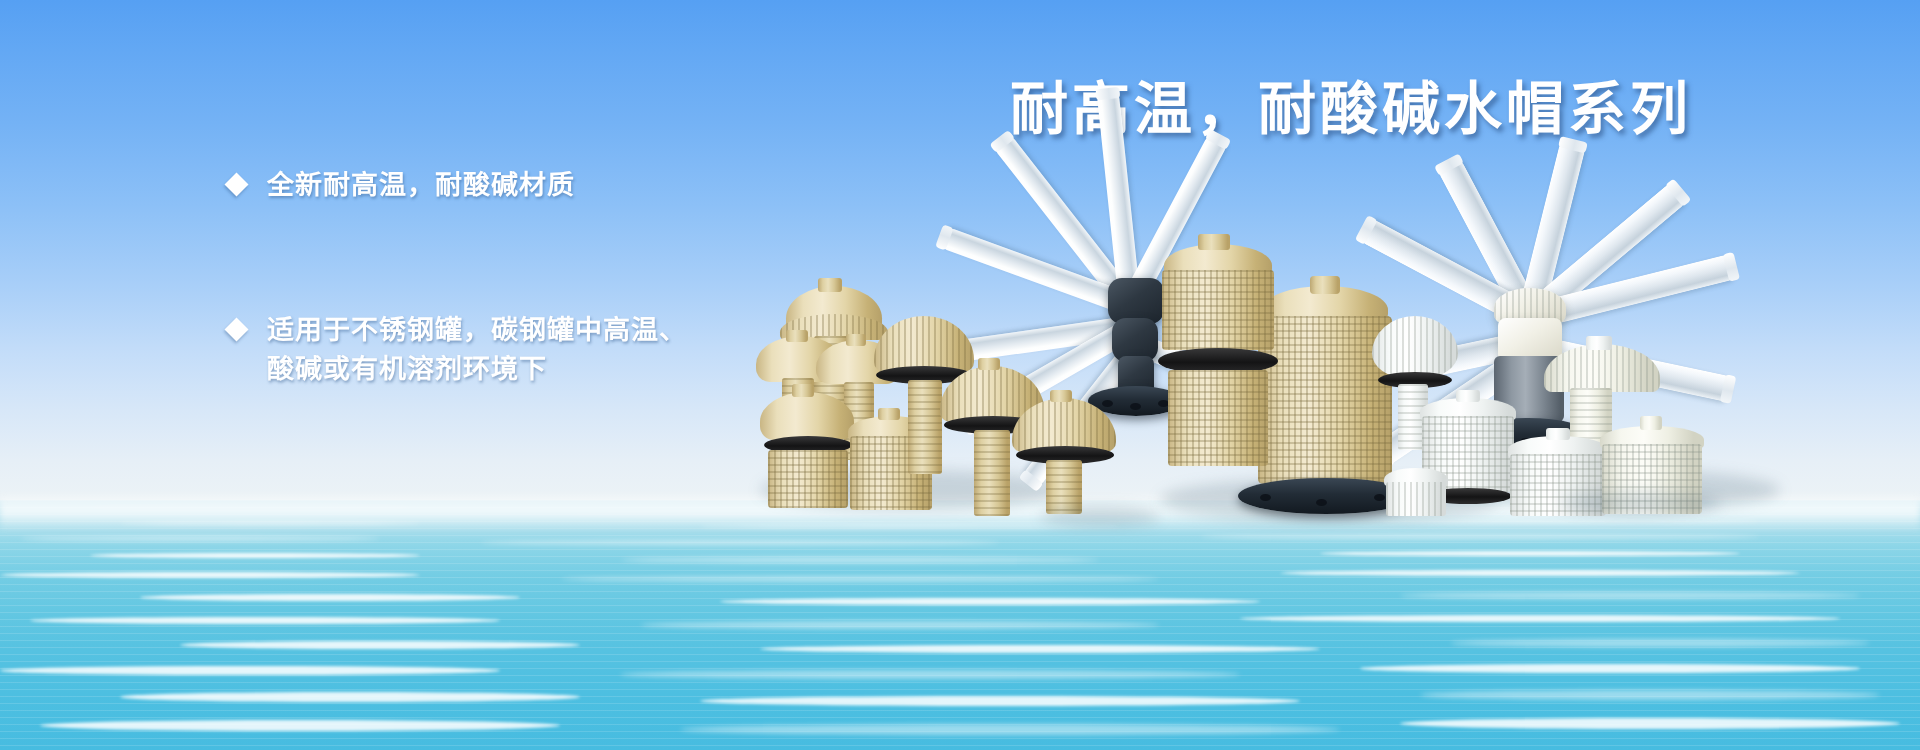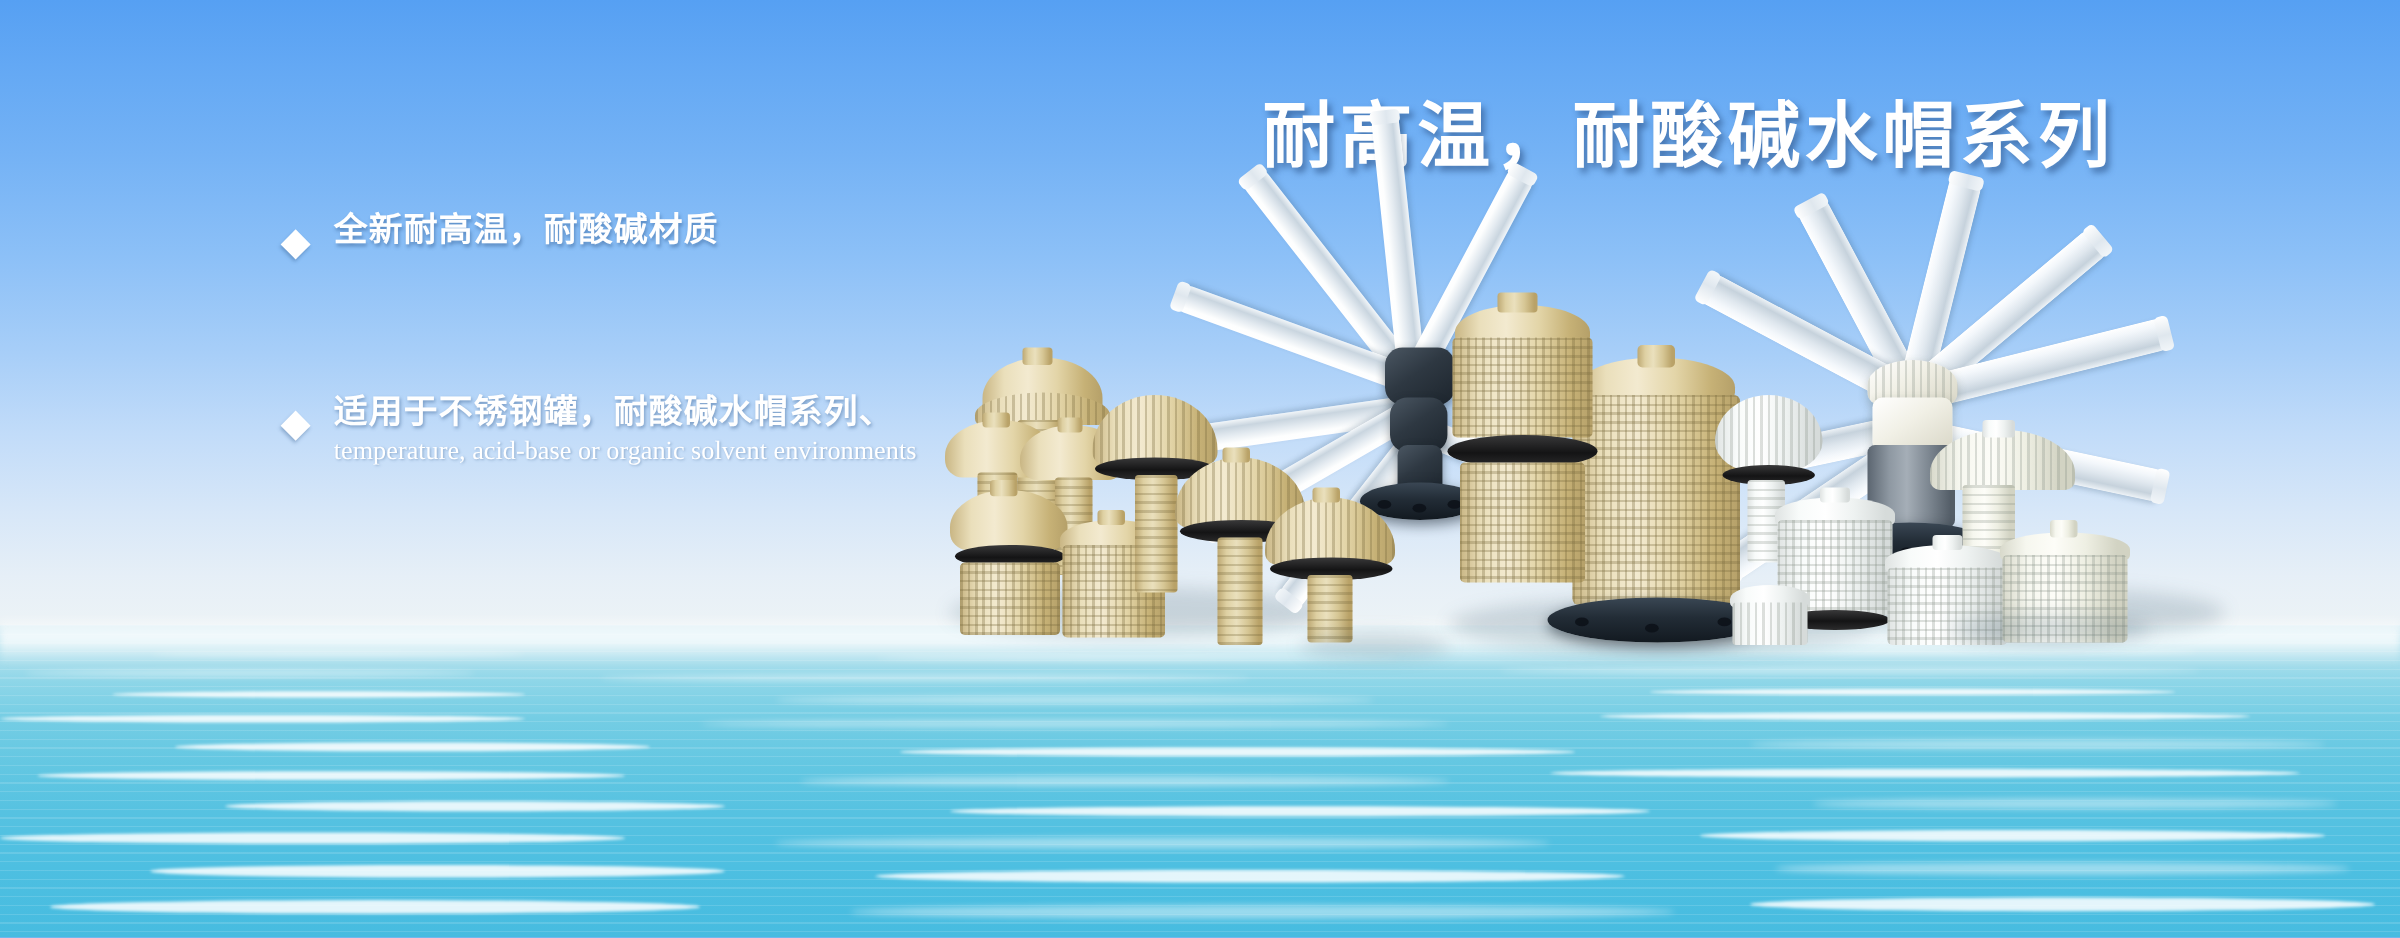--- a/index.html
+++ b/index.html
@@ -66,21 +66,21 @@
   .title{
     position:absolute;left:1010px;top:62px;
     font-family:"DejaVu Sans","Liberation Sans",sans-serif;
     font-size:58px;font-weight:700;color:#ffffff;letter-spacing:4px;
     text-shadow:3px 4px 5px rgba(35,70,120,.55);
     white-space:nowrap;
   }
   .bullet-block{position:absolute;}
   .bullet-block.one{left:228px;top:165px;}
   .bullet-block.two{left:228px;top:310px;}
-  .bullet-row{display:flex;align-items:flex-end;}
+  .bullet-row{display:flex;align-items:flex-start;}
   .diamond{
     width:17px;height:17px;background:#ffffff;
     transform:rotate(45deg);
     margin-top:11px;margin-right:22px;flex:0 0 auto;
     box-shadow:1px 2px 3px rgba(40,80,130,.35);
   }
   .cn-lines{
     font-family:"DejaVu Sans","Liberation Sans",sans-serif;
     font-size:27px;font-weight:600;color:#ffffff;line-height:1.45;
     letter-spacing:1px;
@@ -251,24 +251,24 @@
     <div class="bullet-row">
       <div class="diamond"></div>
       <div class="cn-lines">全新耐高温，耐酸碱材质</div>
     </div>
   </div>
 
   <div class="bullet-block two">
     <div class="bullet-row">
       <div class="diamond"></div>
       <div>
-        <div class="cn-lines">适用于不锈钢罐，耐酸碱水帽系列、</div>
-      </div>
-    </div>
-    <div class="en-lines tight">temperature, acid-base or organic solvent environments</div>
+        <div class="cn-lines">适用于不锈钢罐，碳钢罐中高温、</div>
+        <div class="cn-lines">酸碱或有机溶剂环境下</div>
+      </div>
+    </div>
   </div>
 
   <div class="products">
 
     <div class="shadow-blob" style="left:760px;top:470px;width:300px;height:40px;"></div>
     <div class="shadow-blob" style="left:1160px;top:478px;width:340px;height:44px;"></div>
     <div class="shadow-blob" style="left:1480px;top:470px;width:300px;height:40px;"></div>
 
     <div>
       <div class="arm smooth" style="left:1130px;top:294px;width:210px;height:22px;transform:rotate(-128deg);">

